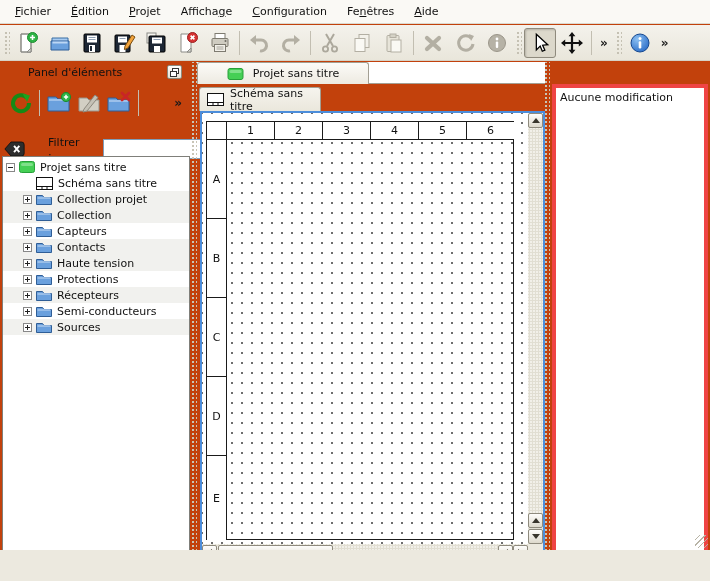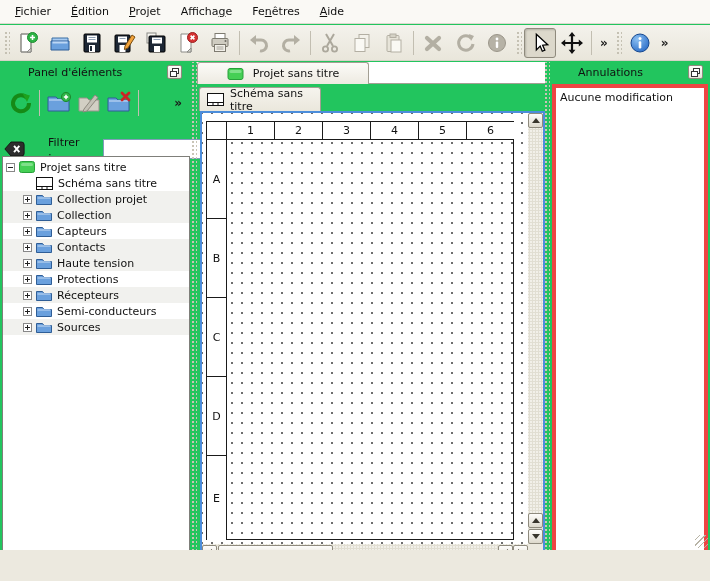--- a/index.html
+++ b/index.html
@@ -1,18 +1,18 @@
 <!DOCTYPE html>
 <html><head>
 <meta charset="utf-8">
 <style>
   * { box-sizing: border-box; margin: 0; padding: 0; }
   html,body { width:710px; height:581px; }
   body { font-family:"DejaVu Sans", sans-serif; font-size:11px; color:#111; background:#ece9df; }
-  #win { position:relative; width:710px; height:550px; background:#22c55e; overflow:hidden; }
+  #win { position:relative; width:710px; height:550px; background:#c2410c; overflow:hidden; }
 
   
   #menubar { position:absolute; left:0; top:0; width:710px; height:24px; background:#faf9f5;
              border-bottom:1px solid #dcd9cf; display:flex; align-items:center; padding-left:5px; }
   .mitem { padding:3px 10px; white-space:nowrap; }
   .mitem u { text-decoration:underline; }
 
   
   #toolbar { position:absolute; left:0; top:25px; width:710px; height:36px;
              background:linear-gradient(#f4f2ec,#e9e6db); border-bottom:1px solid #d6d2c6;
@@ -132,20 +132,21 @@
 </head>
 <body>
 
 <div id="win">
 
   <div id="menubar">
     <span class="mitem"><span></span><u>F</u><span>ichier</span></span>
     <span class="mitem"><span></span><u>É</u><span>dition</span></span>
     <span class="mitem"><span></span><u>P</u><span>rojet</span></span>
     <span class="mitem"><span>Afficha</span><u>g</u><span>e</span></span>
+    <span class="mitem"><span></span><u>C</u><span>onfiguration</span></span>
     <span class="mitem"><span>Fe</span><u>n</u><span>êtres</span></span>
     <span class="mitem"><span></span><u>A</u><span>ide</span></span>
   </div>
 
   <div id="toolbar">
     <span class="grip"></span>
 
     <span class="tbtn">
         <span>
       <svg width="24" height="24" viewBox="0 0 24 24">
@@ -591,35 +592,19 @@
           <span class="arr a-left"></span>
         </span>
       <span class="sbtn sbh">
           <span class="arr a-right"></span>
         </span>
     </div>
     <div id="sbcorner"></div>
   </div>
 
   <div id="rdock" class="dock">
-    <div class="dtitle">
-      <span class="dtex"></span>
-      <span class="dlabel">Annulations</span>
-      <span class="dtex"></span>
-      <span class="dbtn">
-        <svg width="9" height="9" viewBox="0 0 9 9">
-            <rect x="2.5" y="0.5" width="6" height="5" fill="#fff" stroke="#333"></rect>
-            <rect x="0.5" y="3.5" width="6" height="5" fill="#fff" stroke="#333"></rect>
-          </svg>
-      </span>
-      <span class="dbtn">
-        <svg width="9" height="9" viewBox="0 0 9 9">
-            <path d="M1 1l7 7M8 1L1 8" stroke="#222" stroke-width="1.5"></path>
-          </svg>
-      </span>
-    </div>
     <div id="rlist">
       <div class="ritem">Aucune modification</div>
     </div>
   </div>
 
   <div id="resizegrip"></div>
 </div>
 
 </body></html>

